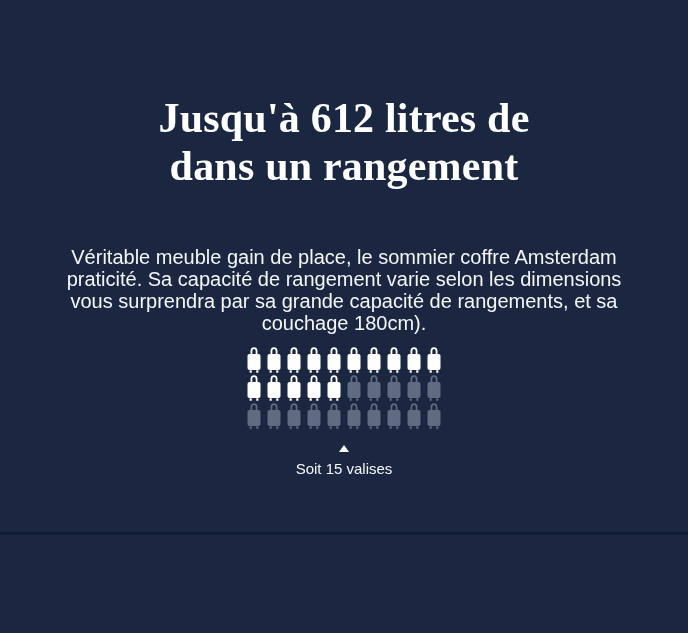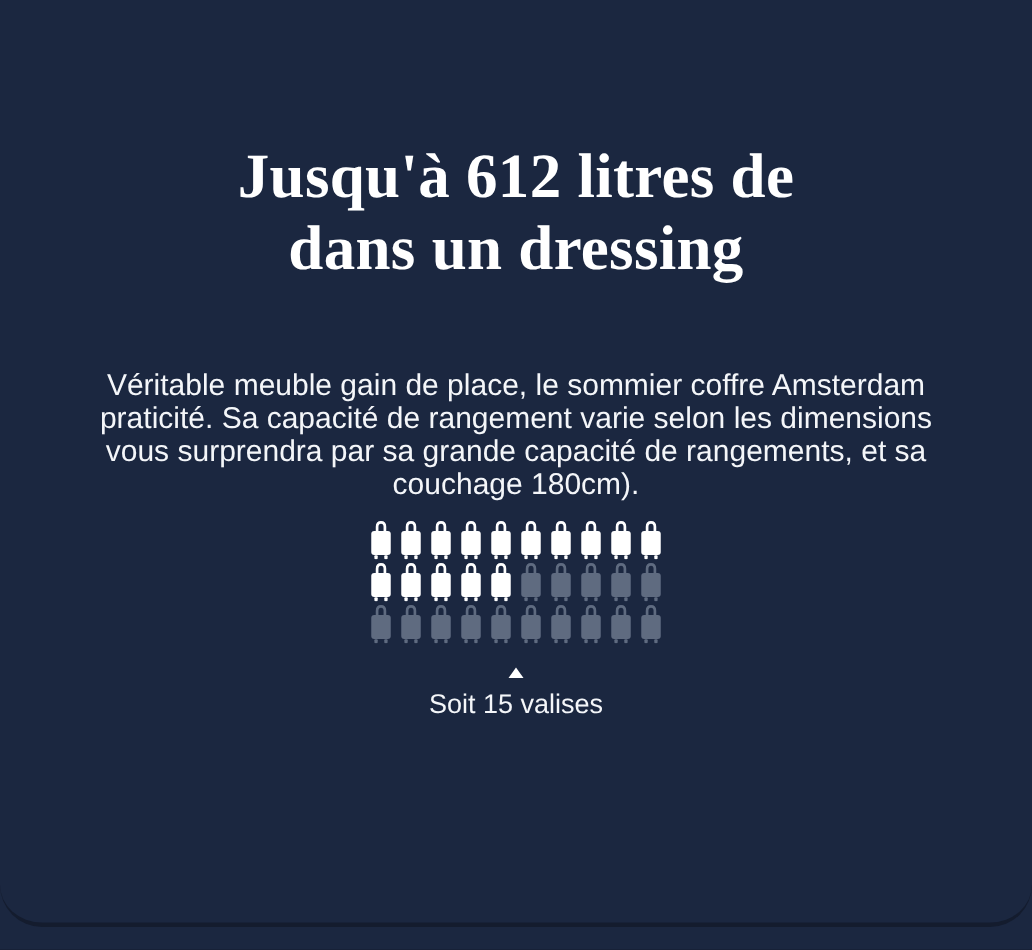--- a/index.html
+++ b/index.html
@@ -3,25 +3,24 @@
 <meta charset="utf-8">
 <style>
   * { margin: 0; padding: 0; box-sizing: border-box; }
   html, body { width: 688px; height: 633px; }
   body {
     font-family: "Liberation Sans", sans-serif;
     overflow: hidden;
   }
   .page {
     width: 688px;
-    height: 618px;
+    height: 535px;
     padding-top: 94px;
     text-align: center;
     border-bottom: 3px solid transparent;
-    border-radius: 28px;
   }
   .title {
     font-family: "Liberation Serif", serif;
     font-weight: 700;
     font-size: 42px;
     line-height: 48px;
     letter-spacing: 0.2px;
   }
   .title-line { display: block; }
   .description {
@@ -43,32 +42,32 @@
   .suitcase { display: inline-block; width: 14px; height: 27px; }
   .suitcase svg { display: block; }
   .pointer {
     width: 0; height: 0;
     border-left: 5px solid transparent;
     border-right: 5px solid transparent;
     border-bottom: 7px solid #ffffff;
     margin: 15px auto 7px;
   }
   .caption {
-    font-size: 18px;
+    font-size: 15px;
     line-height: 20px;
   }
 </style>
 </head>
 <body style="background: rgb(27, 39, 64);">
 
 <div class="page" style="border-bottom-color: rgb(20, 28, 46);">
 
   <h1 class="title" style="color: rgb(255, 255, 255);">
     <span class="title-line">Jusqu'à 612 litres de</span>
-    <span class="title-line">dans un dressing</span>
+    <span class="title-line">dans un rangement</span>
   </h1>
 
   <p class="description" style="color: rgb(244, 246, 249);">
     <span class="desc-line">Véritable meuble gain de place, le sommier coffre Amsterdam</span>
     <span class="desc-line">praticité. Sa capacité de rangement varie selon les dimensions</span>
     <span class="desc-line">vous surprendra par sa grande capacité de rangements, et sa</span>
     <span class="desc-line">couchage 180cm).</span>
   </p>
 
   <div class="suitcase-grid">

